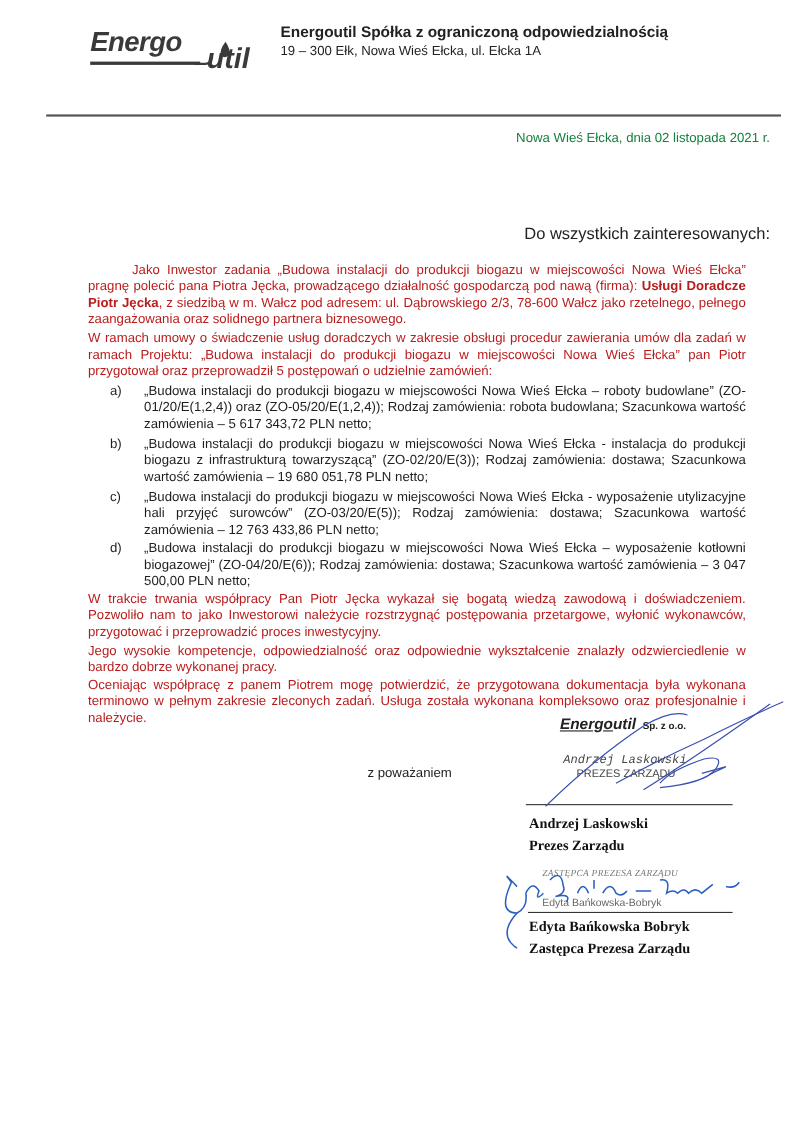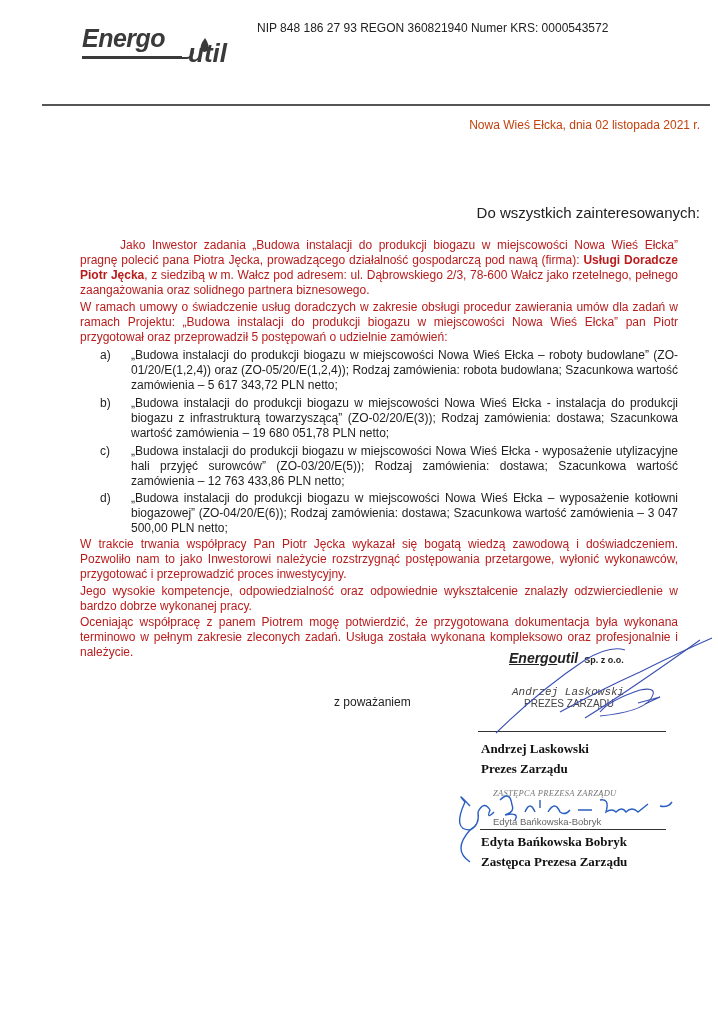--- a/index.html
+++ b/index.html
@@ -14,21 +14,21 @@
                  font-family: "Liberation Sans", sans-serif; }
   .logo-util { position: absolute; left: 108px; top: 16px; font-size: 26px; font-weight: bold;
                font-style: italic; color: #3a3a3a; font-family: "Liberation Sans", sans-serif; }
   .logo-underline { position: absolute; left: 2px; top: 34px; width: 100px; height: 3px; background: #3a3a3a; }
   .logo-swoosh { position: absolute; left: 95px; top: 14px; }
   .company { left: 255px; top: 20px; font-size: 12px; line-height: 16px; color: #222; }
   .company .name { font-size: 14px; font-weight: bold; line-height: 18px; }
   .company .l { display: block; white-space: nowrap; }
   .hr { left: 42px; top: 104px; width: 668px; height: 2px; background: #555; }
 
-  .date { right: 18px; top: 118px; font-size: 12px; color: #c2410c; }
+  .date { right: 18px; top: 118px; font-size: 12px; color: #15803d; }
   .salutation { right: 18px; top: 204px; font-size: 15px; color: #222; }
 
   .body { left: 80px; width: 598px; font-size: 12px; line-height: 15px; text-align: justify; color: #b91c1c; }
   .p1 { top: 238px; text-indent: 40px; }
   .p2 { top: 300px; }
   .list { left: 100px; width: 578px; font-size: 12px; line-height: 15px; color: #1e1e1e; }
   .li { position: absolute; left: 0; width: 578px; }
   .li .mk { position: absolute; left: 0; top: 0; }
   .li .tx { position: absolute; left: 31px; width: 547px; text-align: justify; }
   .p3 { top: 537px; }
@@ -66,21 +66,22 @@
   <span class="logo-energo">Energo</span>
   <div class="logo-underline"></div>
   <svg class="logo-swoosh" width="40" height="30">
     <path d="M2 22 L12 22 Q16 22 18 16" stroke="#3a3a3a" stroke-width="2" fill="none"></path>
     <path d="M30 2 Q24 10 26 14 Q29 18 33 14 Q35 9 30 2 Z" fill="#3a3a3a"></path>
   </svg>
   <span class="logo-util">util</span>
 </div>
 
 <div class="abs company">
-  <span class="l" style="margin-left:2px">NIP 848 186 27 93   REGON 360821940 Numer KRS: 0000543572</span>
+  <span class="l name">Energoutil Spółka z ograniczoną odpowiedzialnością</span>
+  <span class="l">19 – 300 Ełk, Nowa Wieś Ełcka, ul. Ełcka 1A</span>
 </div>
 
 <div class="abs hr"></div>
 
 <div class="abs date">Nowa Wieś Ełcka, dnia 02 listopada 2021 r.</div>
 <div class="abs salutation">Do wszystkich zainteresowanych:</div>
 
 <div class="abs body p1"><span>Jako Inwestor zadania „Budowa instalacji do produkcji biogazu w miejscowości Nowa Wieś Ełcka” pragnę polecić pana Piotra Jęcka, prowadzącego działalność gospodarczą pod nawą (firma): </span><b>Usługi Doradcze Piotr Jęcka</b><span>, z siedzibą w m. Wałcz pod adresem: ul. Dąbrowskiego 2/3, 78-600 Wałcz jako rzetelnego, pełnego zaangażowania oraz solidnego partnera biznesowego.</span></div>
 
 <div class="abs body p2">W ramach umowy o świadczenie usług doradczych w zakresie obsługi procedur zawierania umów dla zadań w ramach Projektu: „Budowa instalacji do produkcji biogazu w miejscowości Nowa Wieś Ełcka” pan Piotr przygotował oraz przeprowadził 5 postępowań o udzielnie zamówień:</div>

